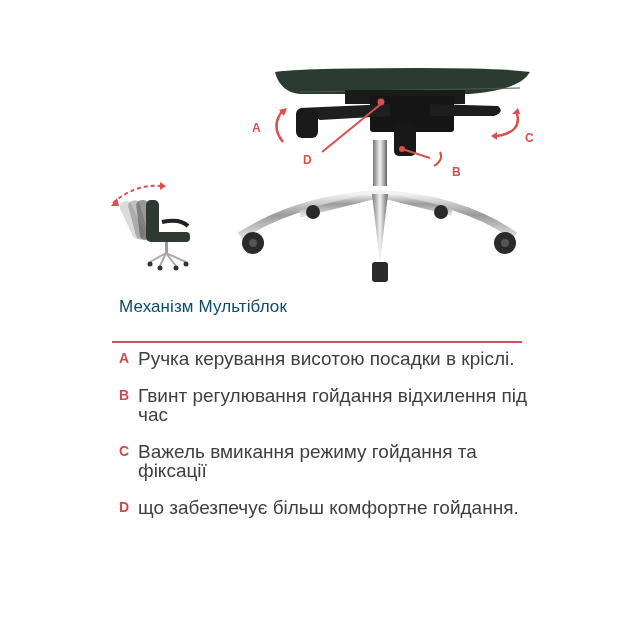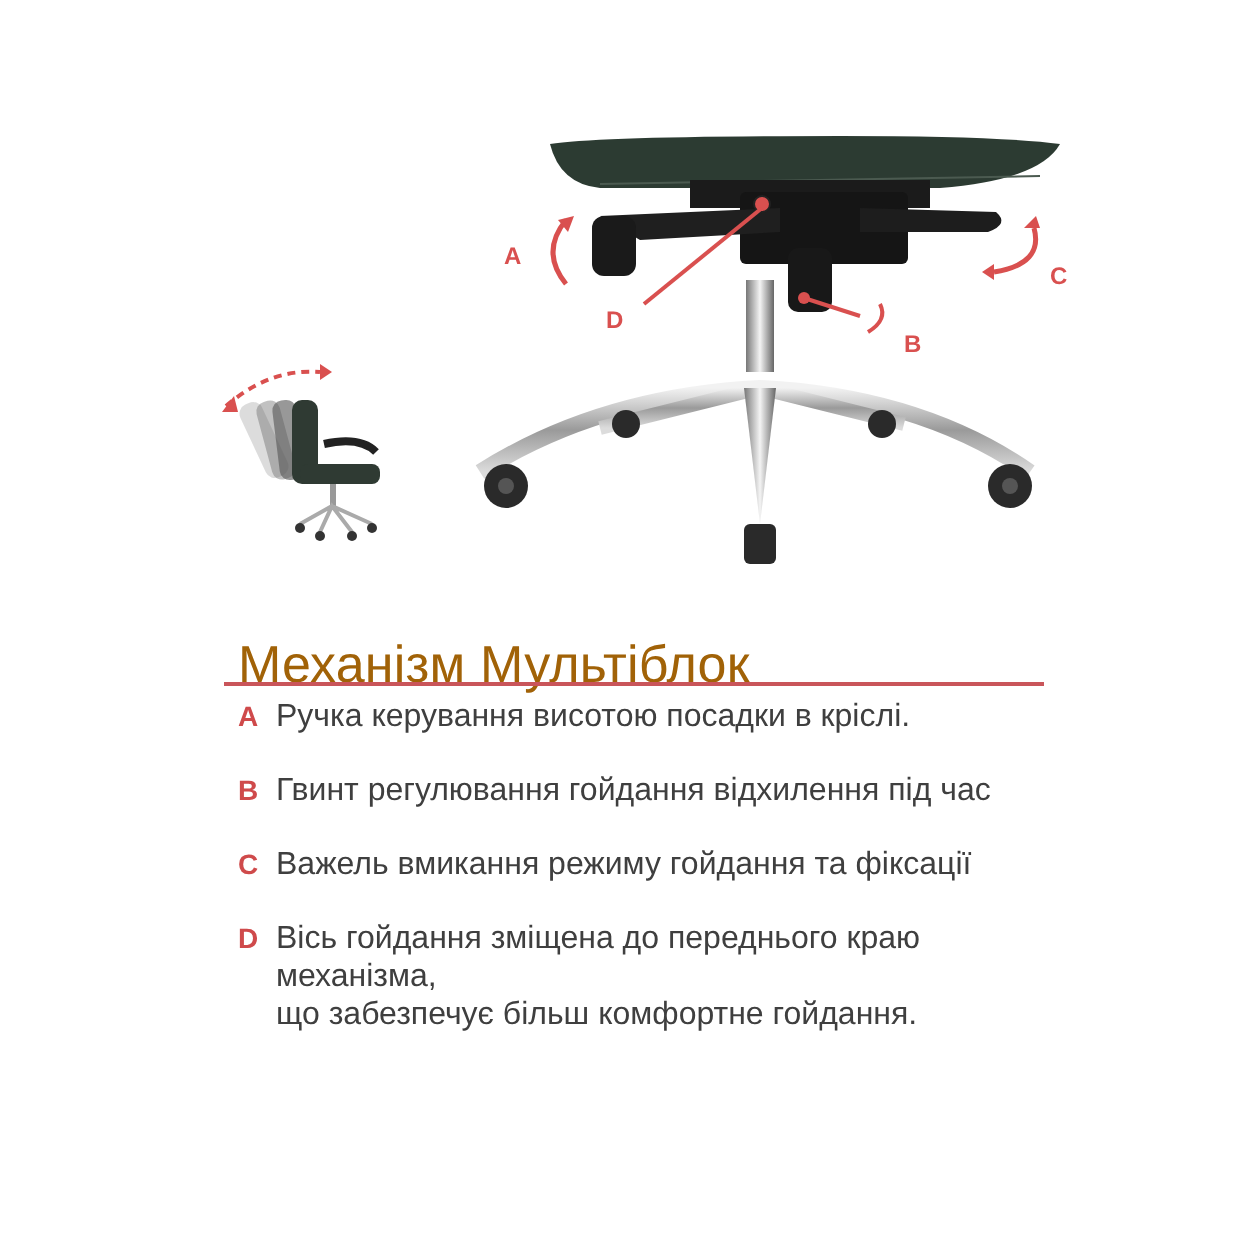--- a/index.html
+++ b/index.html
@@ -1,25 +1,25 @@
 <!DOCTYPE html>
 <html><head>
   <meta charset="utf-8">
   <style>
     html, body { margin: 0; padding: 0; background: #ffffff; }
     body { width: 630px; height: 630px; position: relative; overflow: hidden;
       font-family: "Liberation Sans", "DejaVu Sans", sans-serif; }
     .illustration { position: absolute; left: 0; top: 0; width: 630px; height: 300px; }
-    .title { position: absolute; left: 119px; top: 317px; font-size: 26px; color: #a16207;
+    .title { position: absolute; left: 119px; top: 297px; font-size: 17px; color: #0c4a6e;
       font-weight: 500; letter-spacing: 0.1px; }
     .rule { position: absolute; left: 112px; top: 341px; width: 410px; height: 2px; background: #c9555a; }
     .list { position: absolute; left: 119px; top: 349px; width: 420px; }
     .item { display: flex; margin-bottom: 18px; }
     .letter { width: 19px; flex: 0 0 19px; color: #cf4a4b; font-weight: bold; font-size: 14px; line-height: 19px; }
-    .text { font-size: 16px; line-height: 19px; color: #3f3f3f; }
+    .text { font-size: 19px; line-height: 19px; color: #3f3f3f; }
     .text span { display: block; }
   </style>
 </head>
 <body>
 
 <svg class="illustration" viewBox="0 0 630 300" xmlns="http://www.w3.org/2000/svg">
   <defs>
     <linearGradient id="chrome" x1="0" y1="0" x2="0" y2="1">
       <stop offset="0" stop-color="#f2f2f2"></stop>
       <stop offset="0.5" stop-color="#9a9a9a"></stop>
@@ -120,17 +120,16 @@
   </div>
   <div class="item">
     <div class="letter">C</div>
     <div class="text">
       <span>Важель вмикання режиму гойдання та фіксації</span>
     </div>
   </div>
   <div class="item">
     <div class="letter">D</div>
     <div class="text">
-      <span>Вісь гойдання зміщена до переднього краю механізма,</span>
       <span>що забезпечує більш комфортне гойдання.</span>
     </div>
   </div>
 </div>
 
 </body></html>

